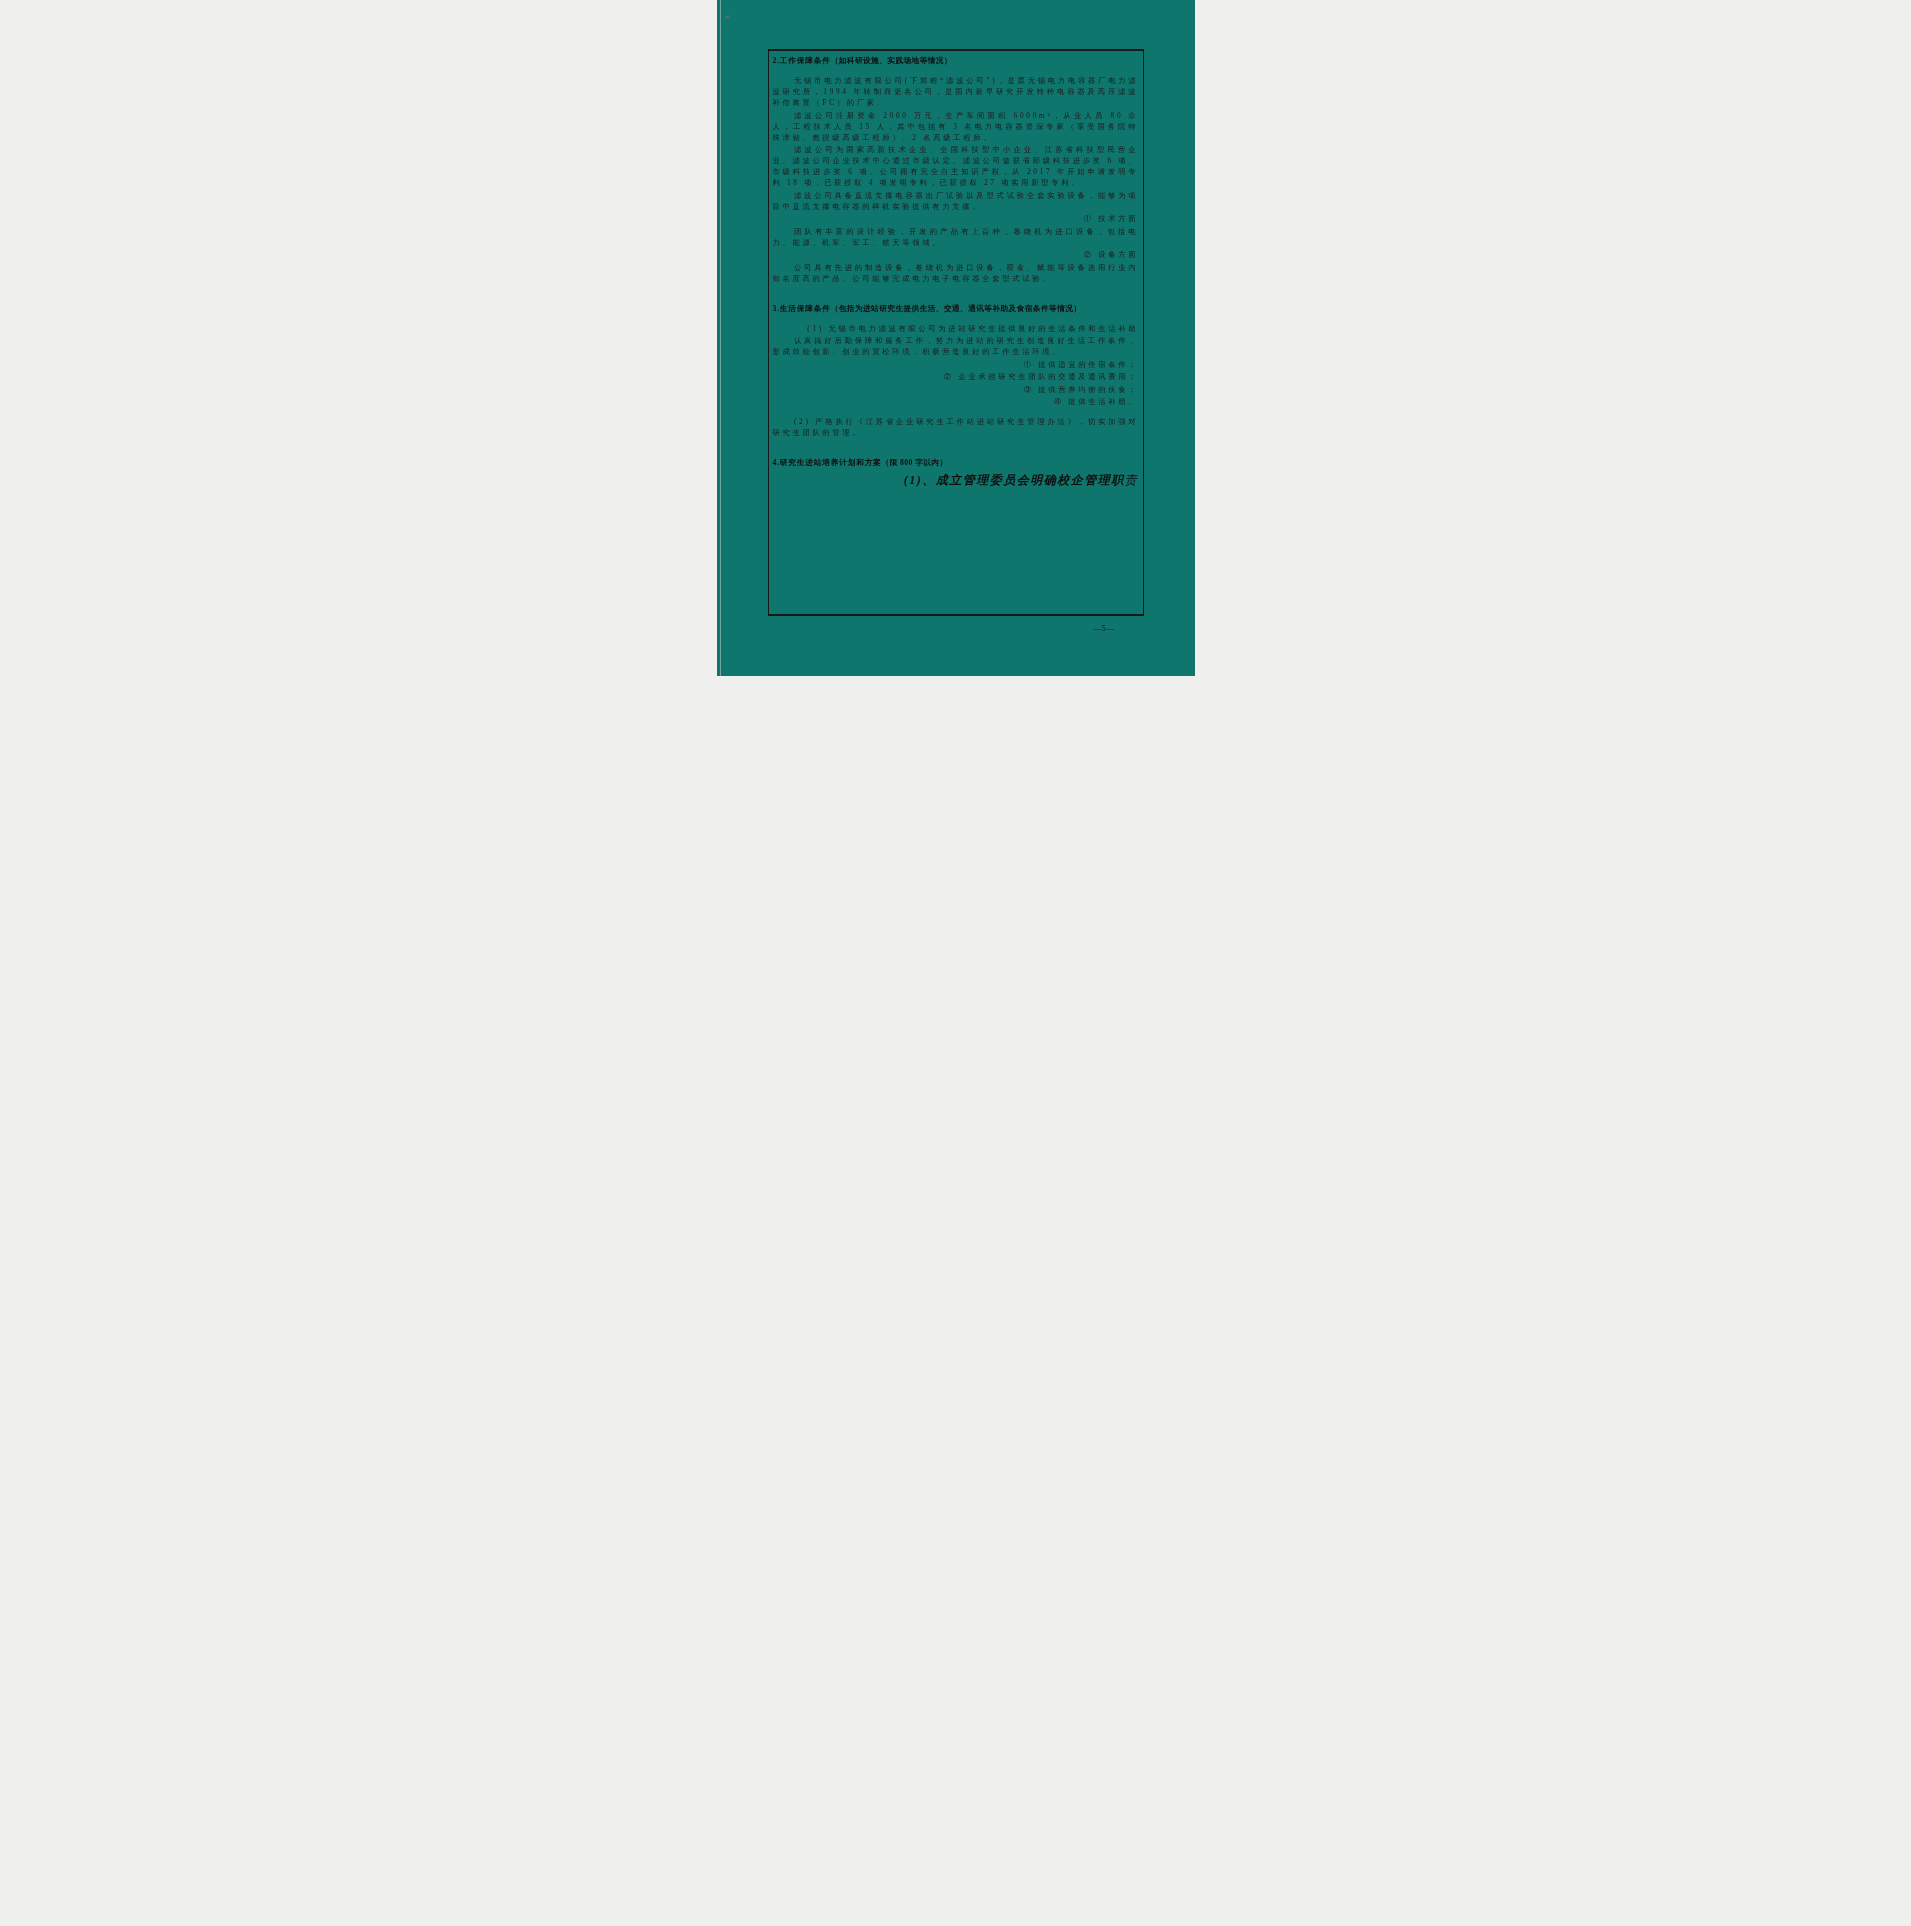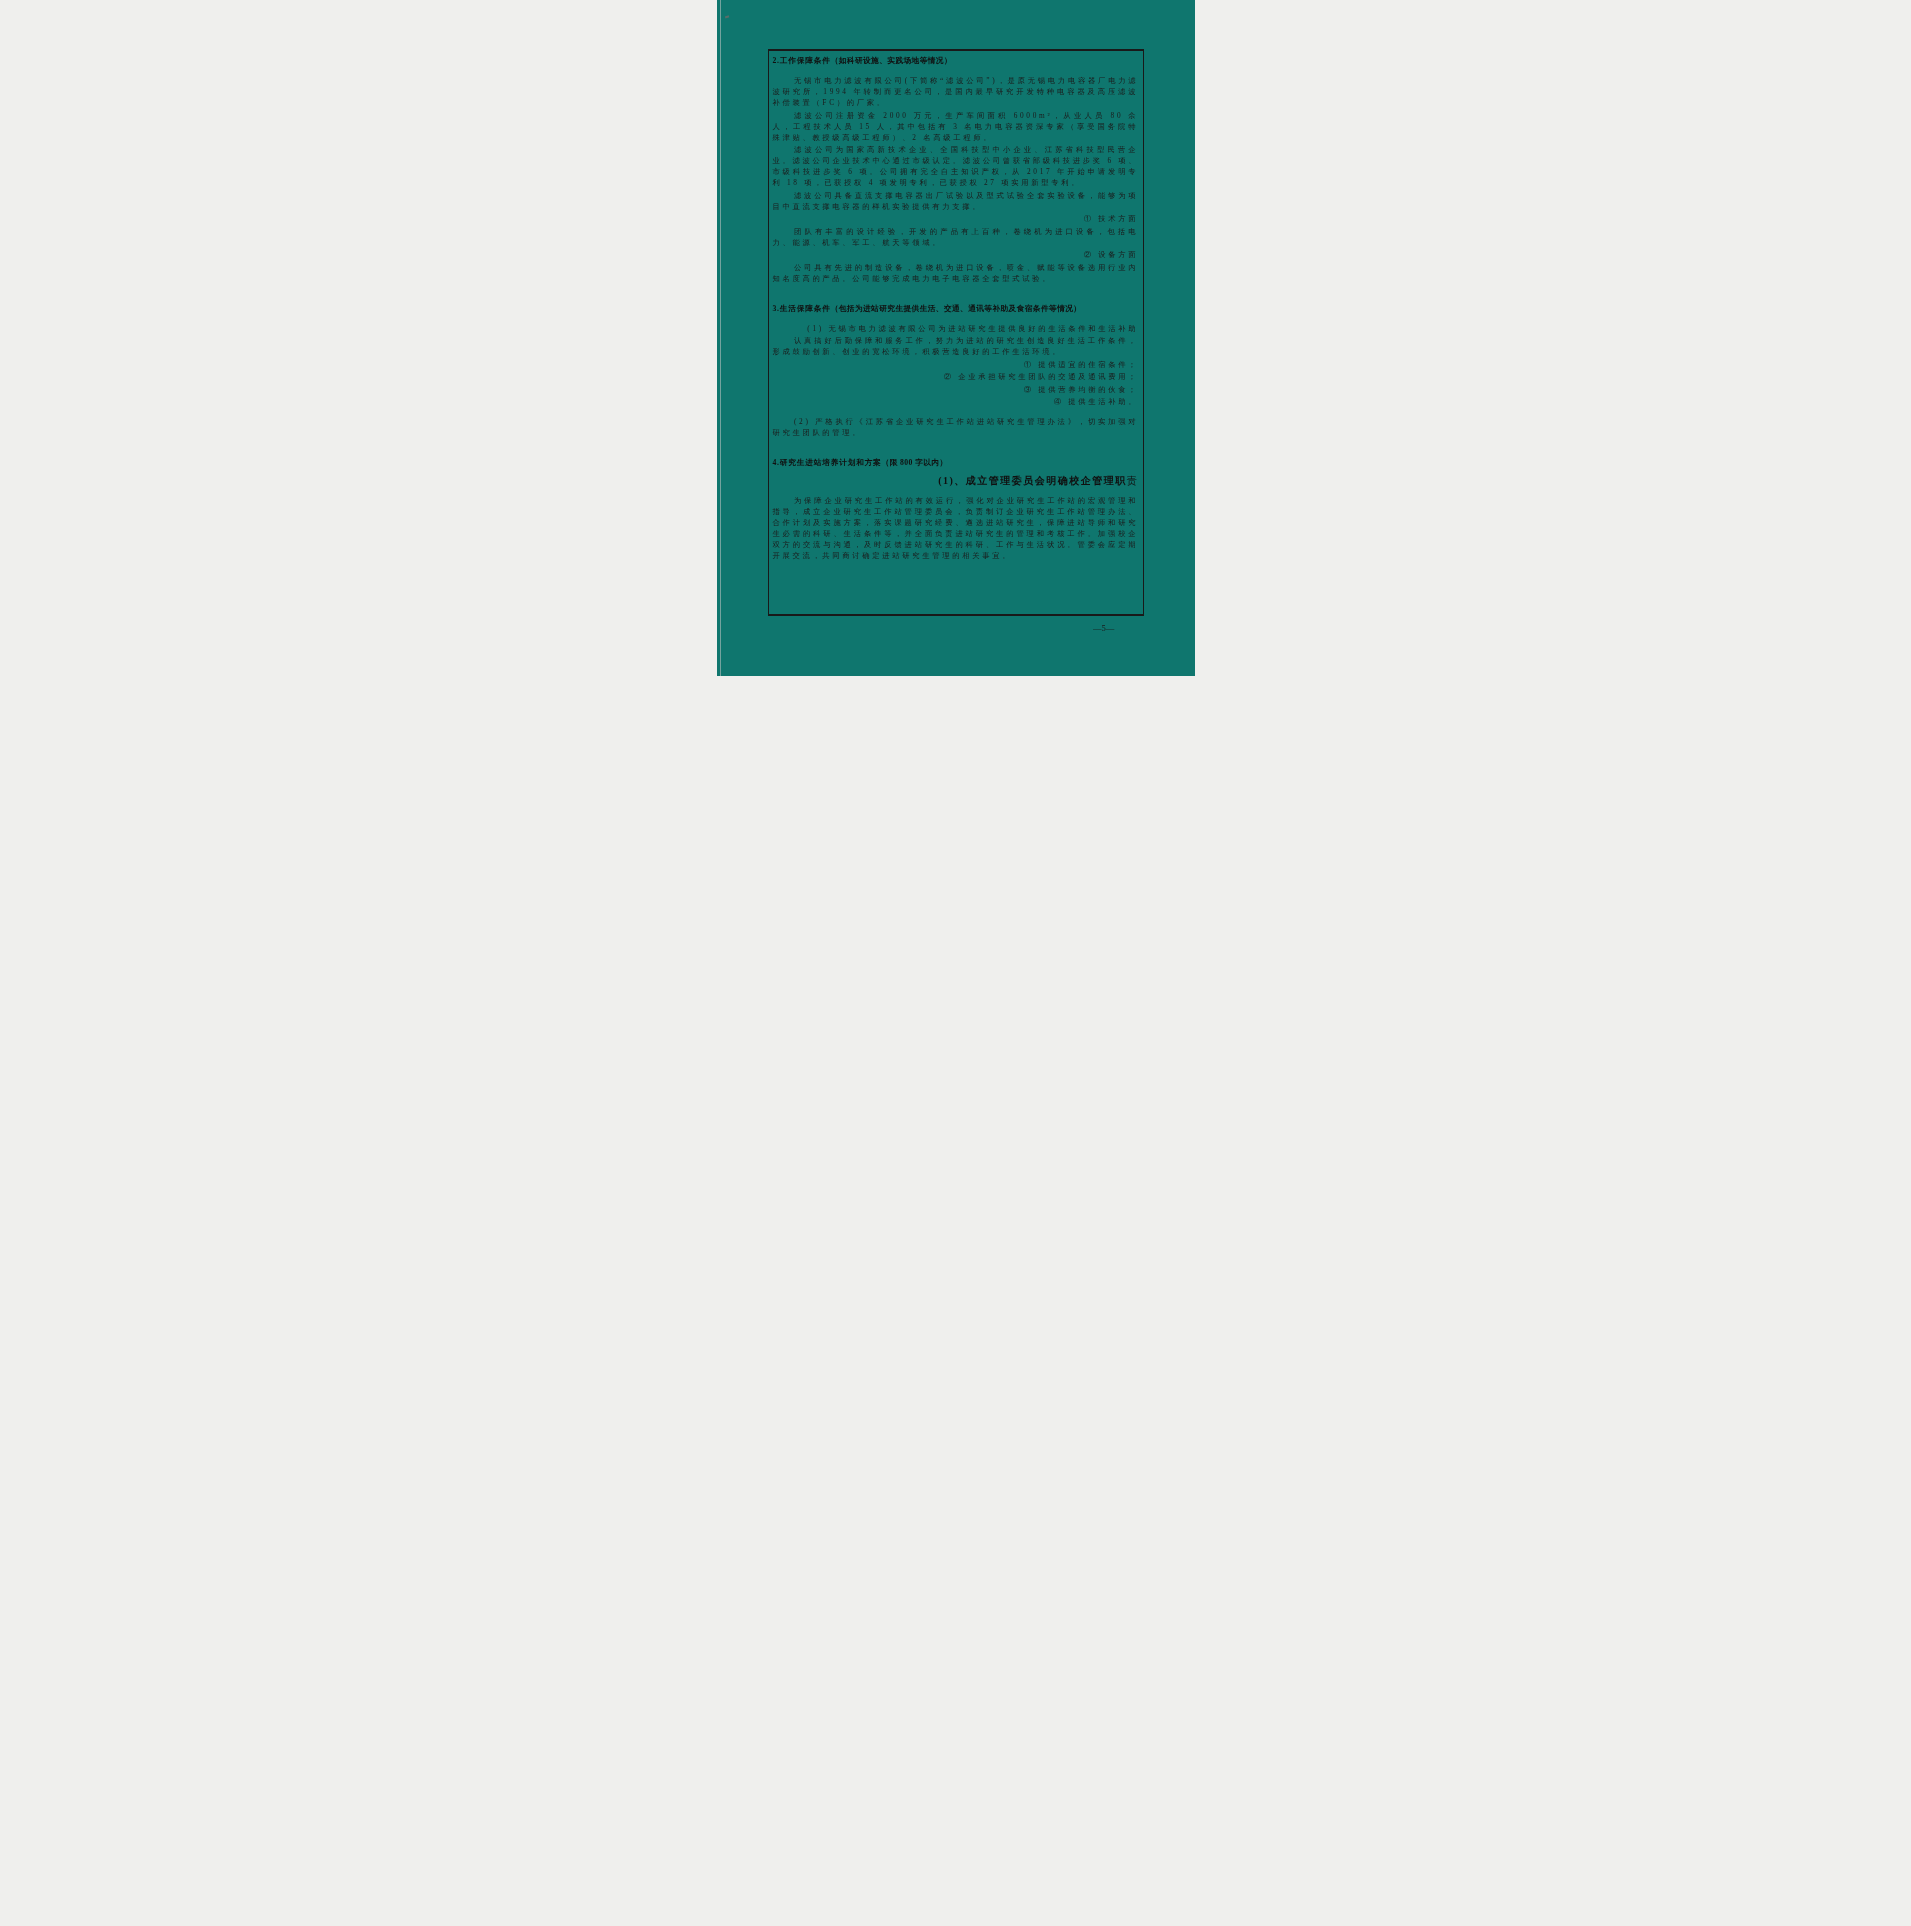--- a/index.html
+++ b/index.html
@@ -67,23 +67,24 @@
     text-align: justify;
     text-indent: 21.6px;
     margin: 1.5px 0 0 0;
     color: #1b1b1b;
   }
   .oneline {
     text-align: right;
   }
   .bold-sub {
     font-weight: bold;
-    font-size: 10px;
+    font-size: 12px;
     letter-spacing: 1.5px;
     color: #101010;
+    font-style: italic;
   }
   .bold-sub .tail {
     font-weight: normal;
   }
   .mt-lg { margin-top: 19px; }
   .mt-md { margin-top: 8.5px; }
   .mt-sm { margin-top: 7px; }
   .first-para { margin-top: 9.2px; }
   .page-num {
     position: absolute;
@@ -123,19 +124,18 @@
     <p class="para oneline">① 提供适宜的住宿条件；</p>
     <p class="para oneline">② 企业承担研究生团队的交通及通讯费用；</p>
     <p class="para oneline">③ 提供营养均衡的伙食；</p>
     <p class="para oneline">④ 提供生活补助。</p>
     <p class="para mt-md">(2) 严格执行《江苏省企业研究生工作站进站研究生管理办法》，切实加强对研究生团队的管理。</p>
 
     <div class="sec-heading mt-lg"><span>4.研究生进站培养计划和方案</span><span class="note">（限 800 字以内）</span></div>
 
     <p class="para oneline bold-sub mt-sm"><span>(1)、成立管理委员会明确校企管理职</span><span class="tail">责</span></p>
 
-    <p class="para mt-md">为保障企业研究生工作站的有效运行，强化对企业研究生工作站的宏观管理和指导，成立企业研究生工作站管理委员会，负责制订企业研究生工作站管理办法、合作计划及实施方案，落实课题研究经费、遴选进站研究生，保障进站导师和研究生必需的科研、生活条件等，并全面负责进站研究生的管理和考核工作。加强校企双方的交流与沟通，及时反馈进站研究生的科研、工作与生活状况。管委会应定期开展交流，共同商讨确定进站研究生管理的相关事宜。</p>
 
   </div>
 
   <div class="page-num">—5—</div>
 </div>
 
 
 </body></html>

